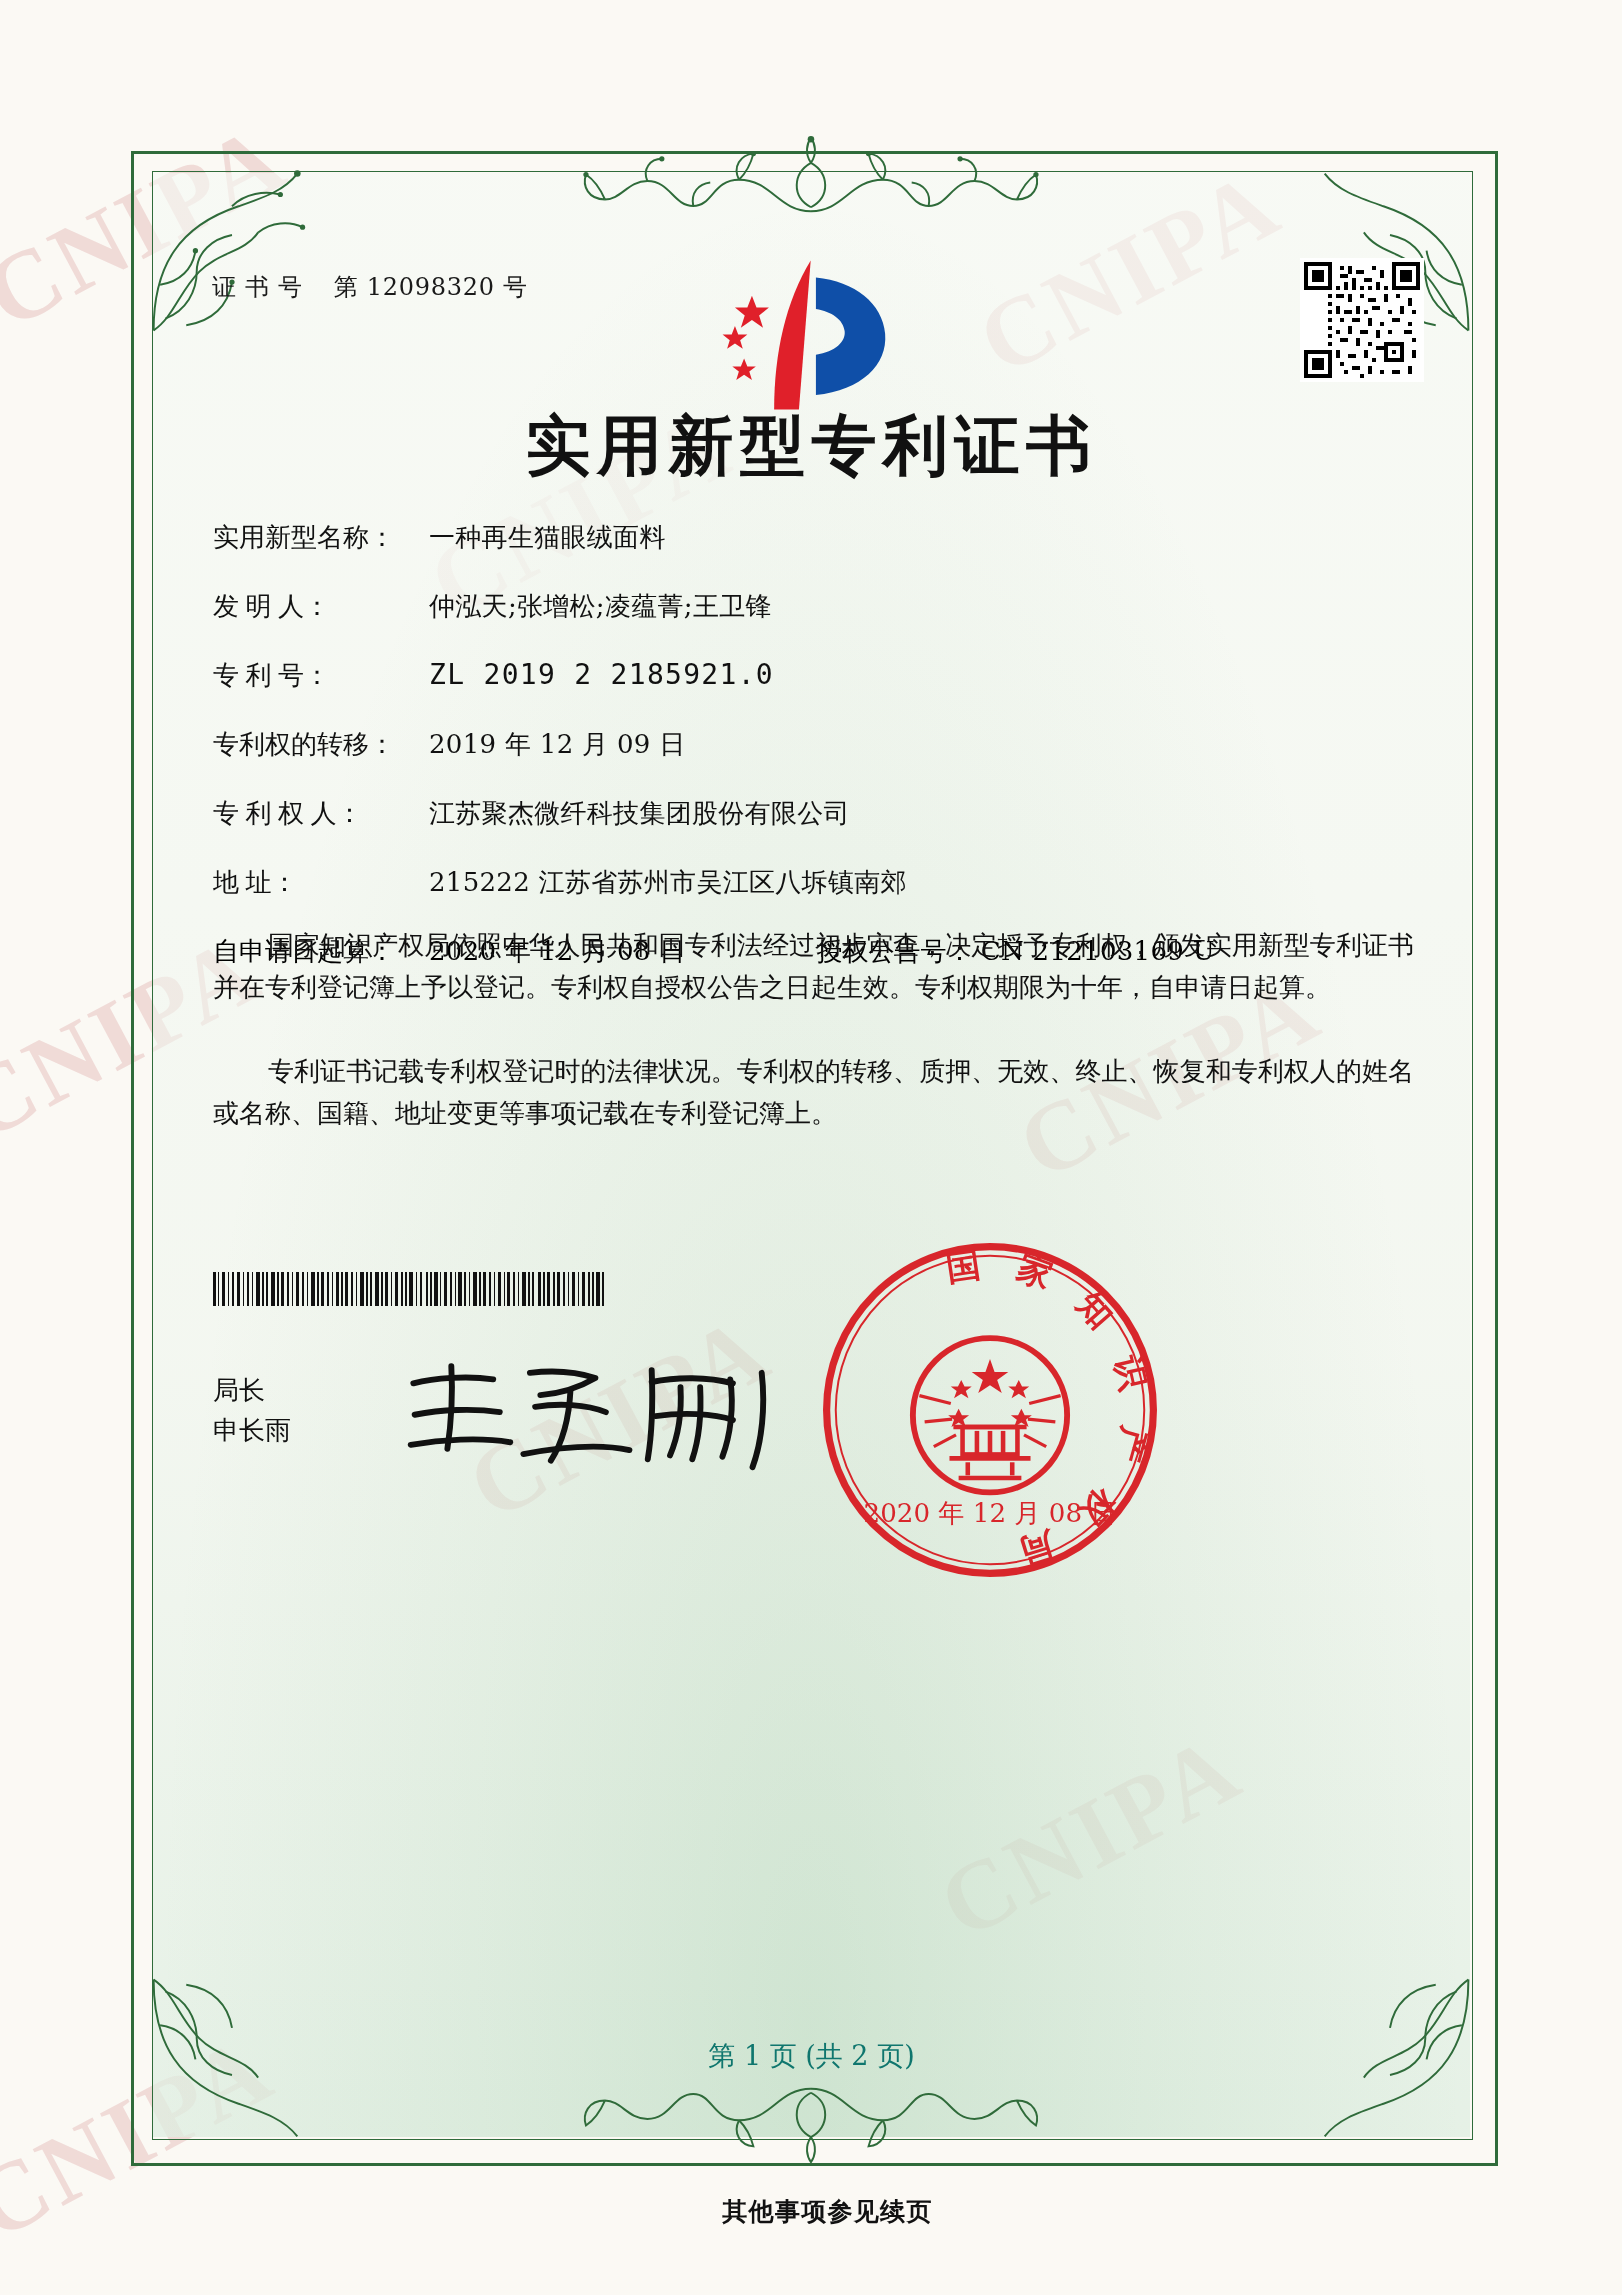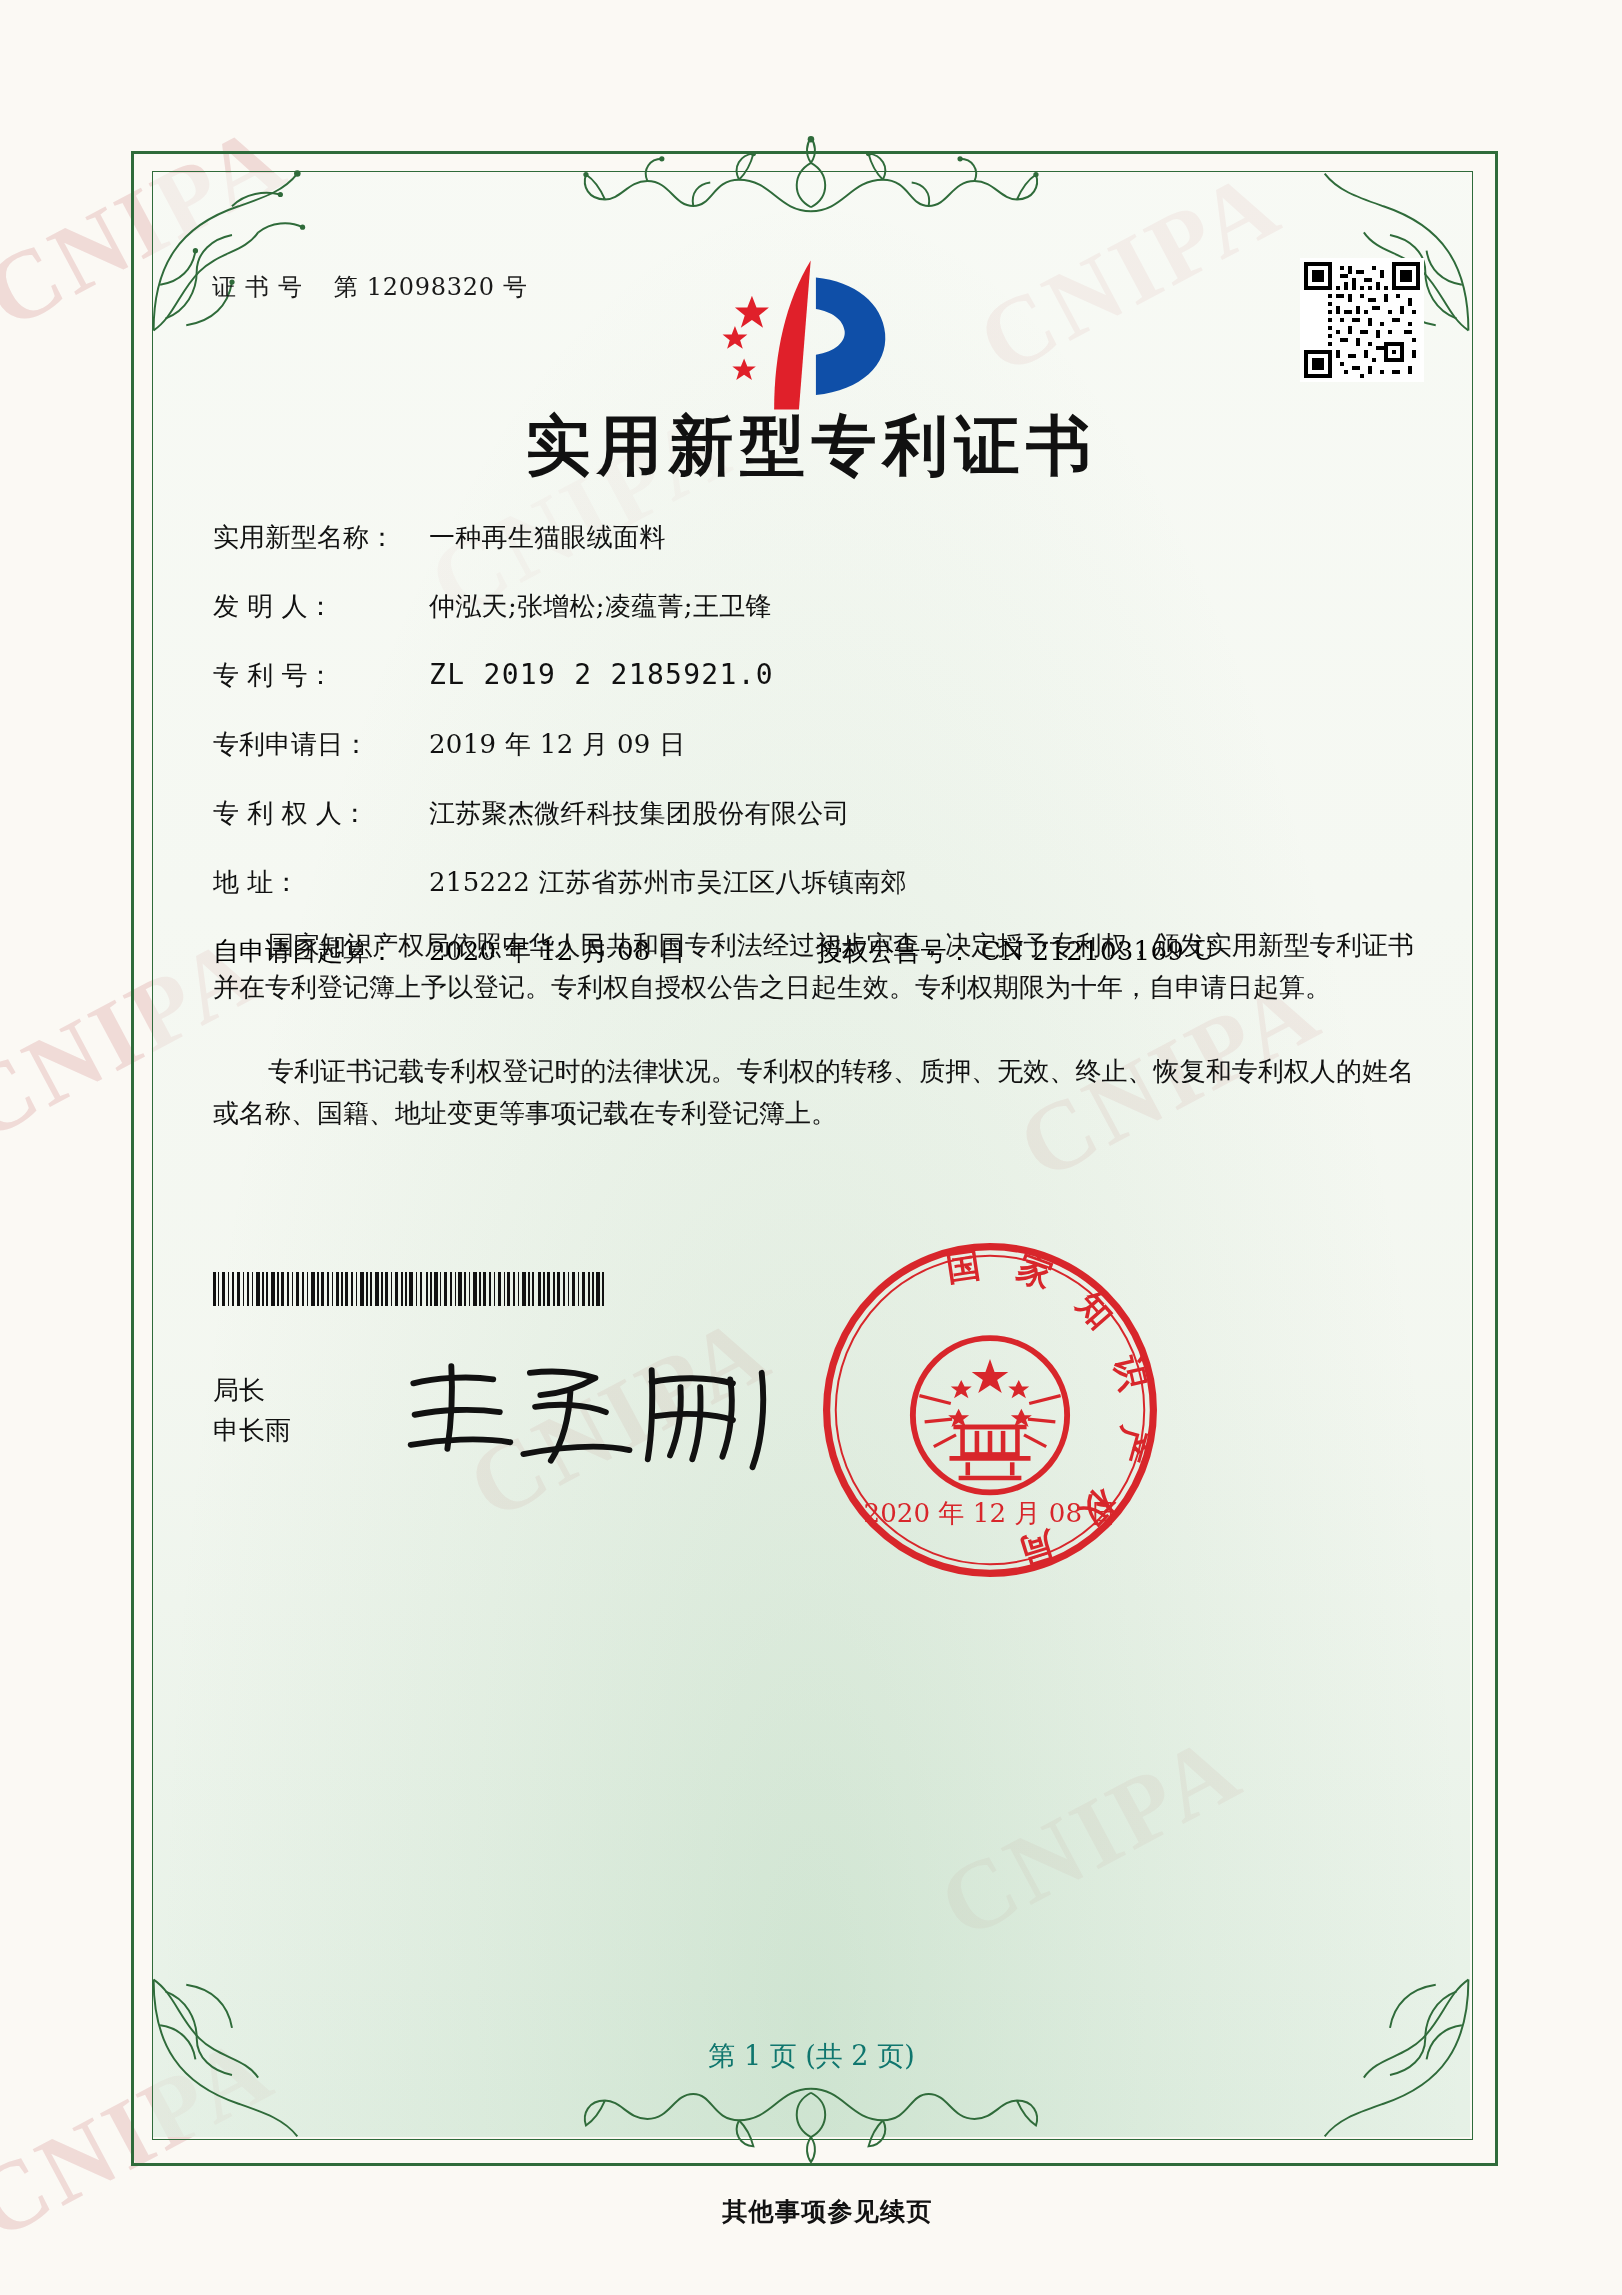--- a/index.html
+++ b/index.html
@@ -149,20 +149,21 @@
     align-items: baseline;
     margin-bottom: 34px;
     font-size: 26px;
     color: #111;
     white-space: nowrap;
   }
   .flabel {
     display: inline-block;
     min-width: 216px;
     letter-spacing: 0;
+    font-family: Liberation Serif, serif;
   }
   .fvalue { letter-spacing: 0.3px; }
   .fvalue.mono {
     font-family: "DejaVu Sans Mono", "Liberation Mono", monospace;
     font-size: 28px;
     letter-spacing: 1.3px;
   }
   .pubrow { display:flex; align-items: baseline; font-size: 26px; margin-bottom: 22px;}
   .pubrow .seg2 { margin-left: 131px; }
   .pubrow .lab2 { display:inline-block; }
@@ -492,21 +493,21 @@
       </div>
       <div class="frow">
         <span class="flabel">发    明    人：</span>
         <span class="fvalue">仲泓天;张增松;凌蕴菁;王卫锋</span>
       </div>
       <div class="frow">
         <span class="flabel">专    利    号：</span>
         <span class="fvalue mono">ZL 2019 2 2185921.0</span>
       </div>
       <div class="frow">
-        <span class="flabel">专利申请日：</span>
+        <span class="flabel">专利权的转移：</span>
         <span class="fvalue">2019 年 12 月 09 日</span>
       </div>
       <div class="frow">
         <span class="flabel">专 利 权 人：</span>
         <span class="fvalue">江苏聚杰微纤科技集团股份有限公司</span>
       </div>
       <div class="frow">
         <span class="flabel">地        址：</span>
         <span class="fvalue">215222 江苏省苏州市吴江区八坼镇南郊</span>
       </div>

